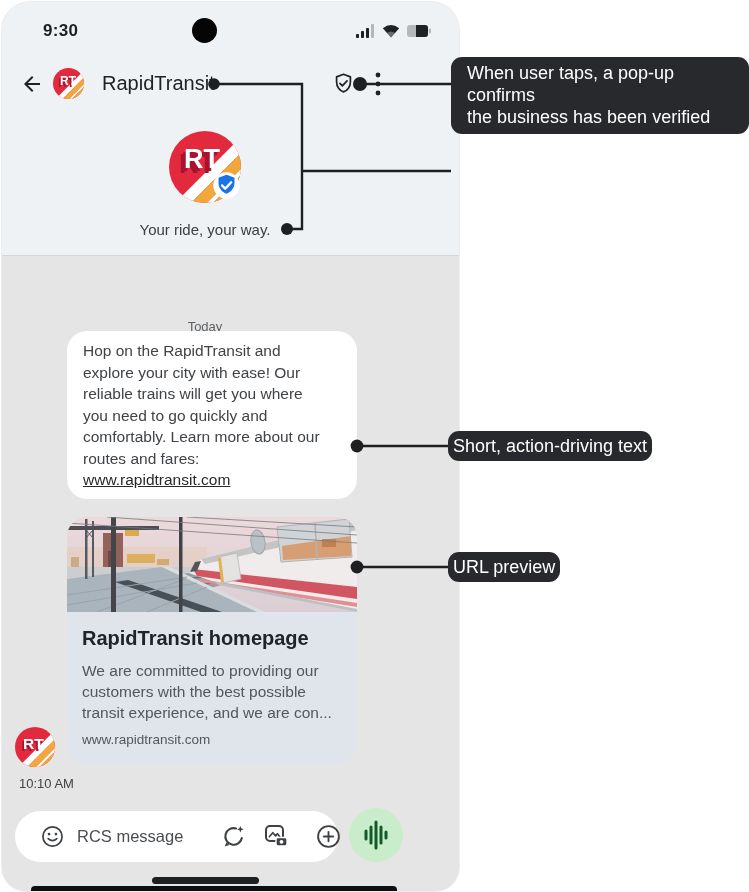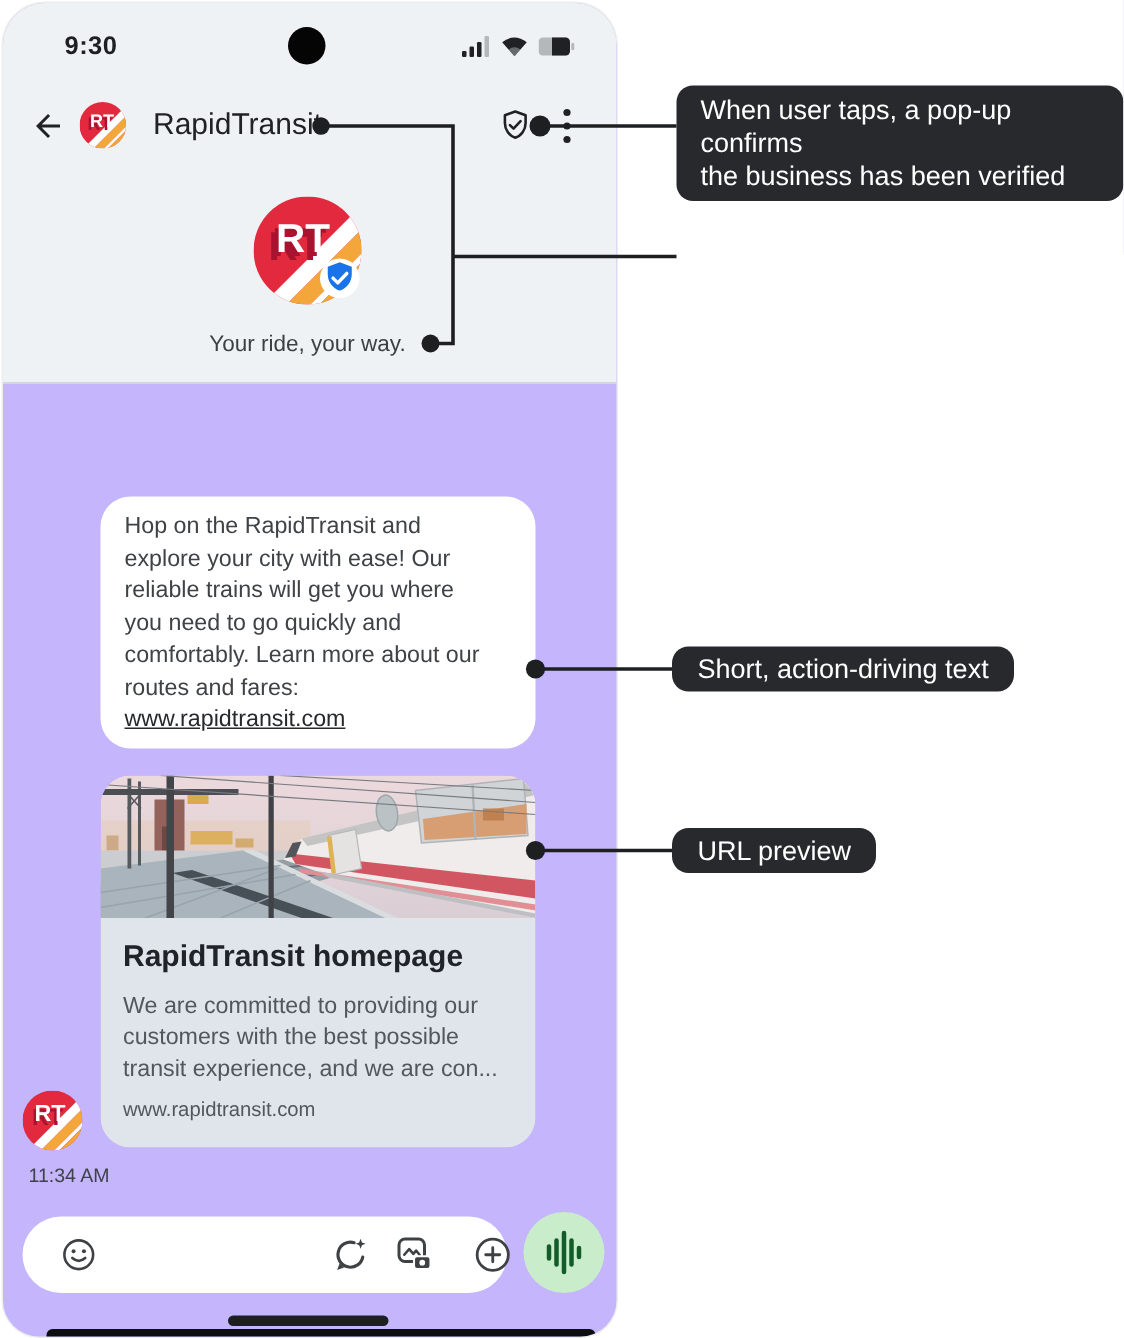--- a/index.html
+++ b/index.html
@@ -1,22 +1,22 @@
 <!DOCTYPE html>
 <html><head>
 <meta charset="utf-8">
 <style>
   * { margin:0; padding:0; box-sizing:border-box; }
   html,body { background:#ffffff; }
   body { font-family:"Liberation Sans", sans-serif; }
   .stage { position:relative; width:749px; height:892px; background:#ffffff; overflow:hidden; }
 
   
-  .phone { position:absolute; left:2px; top:2px; width:409px; height:889px;
-           background:#c4b5fd; border-radius:28px 28px 24px 24px; overflow:hidden;
+  .phone { position:absolute; left:2px; top:2px; width:457px; height:889px;
+           background:#e5e5e5; border-radius:28px 28px 24px 24px; overflow:hidden;
            box-shadow:0 0 0 1px rgba(0,0,0,0.07); }
   .profile-area { position:absolute; left:0; top:0; width:100%; height:253px; background:#eff2f4; }
   .divider { position:absolute; left:0; top:253px; width:100%; height:1px; background:#d2d6d9; }
 
   
   .status-time { position:absolute; left:41px; top:19px; font-size:17px; font-weight:bold; color:#1d1f21; letter-spacing:.3px; }
   .punch-hole { position:absolute; left:190px; top:16px; width:25px; height:25px; border-radius:50%; background:#050505; }
   .status-icons { position:absolute; right:28px; top:22px; display:flex; align-items:center; gap:7px; }
 
   
@@ -57,21 +57,21 @@
   .mic-btn { position:absolute; left:347px; top:806px; width:54px; height:54px; border-radius:50%;
              background:#c9ecca; display:flex; align-items:center; justify-content:center; border:none; }
   .gesture-bar { position:absolute; left:150px; top:875px; width:107px; height:7px; border-radius:4px; background:#1d2023; }
   .frame-bottom { position:absolute; left:29px; top:884px; width:366px; height:6px; background:#0d0e10; border-radius:4px 4px 0 0; }
 
   
   .connector-svg { position:absolute; left:0; top:0; width:749px; height:892px; z-index:5; pointer-events:none; }
   .note { position:absolute; z-index:6; background:#28292c; color:#ffffff; border-radius:11px;
           font-size:18px; line-height:22px; white-space:pre-line; }
   .note.two-line { padding:5px 16px 6px 16px; }
-  .note.one-line { padding:4px 17px; }
+  .note.one-line { padding:4px 5px; }
   .note-1 { left:451px; top:57px; }
   .note-2 { left:451px; top:144px; }
   .note-3 { left:448px; top:431px; }
   .note-4 { left:448px; top:552px; }
 </style>
 </head>
 <body>
 
 <div class="stage">
 
@@ -152,20 +152,21 @@
         <text x="33" y="28" text-anchor="middle" dominant-baseline="central" font-family="Liberation Sans, sans-serif" font-weight="bold" font-size="27" fill="#ffffff">RT</text>
       </g>
     </svg>
     <svg class="badge" viewBox="0 0 27 27">
       <circle cx="13.5" cy="13.5" r="13.2" fill="#ffffff"></circle>
       <path d="M13.5 2.8l8 3v5c0 5-3.4 9.6-8 10.9-4.6-1.3-8-5.9-8-10.9v-5l8-3z" fill="#1a73e8"></path>
       <path d="M9 13.4l3.2 3.2 6-6.3" fill="none" stroke="#ffffff" stroke-width="2.3" stroke-linecap="round" stroke-linejoin="round"></path>
     </svg>
     <div class="tagline">Your ride, your way.</div>
 
+    <div class="date-divider">Today</div>
 
     <div class="bubble">
       <div class="bubble-text">Hop on the RapidTransit and
 explore your city with ease! Our
 reliable trains will get you where
 you need to go quickly and
 comfortably. Learn more about our
 routes and fares:</div>
       <a class="bubble-link">www.rapidtransit.com</a>
     </div>
@@ -242,31 +243,32 @@
       <g clip-path="url(#cpC)">
         <rect width="72" height="72" fill="#e3293d"></rect>
         <polygon points="6,72 72,6 72,22 22,72" fill="#ffffff"></polygon>
         <polygon points="22,72 72,22 72,38 38,72" fill="#f3a73b"></polygon>
         <polygon points="38,72 72,38 72,44 44,72" fill="#ffffff"></polygon>
         <polygon points="44,72 72,44 72,72" fill="#f3a73b"></polygon>
         <text x="30" y="33" text-anchor="middle" dominant-baseline="central" font-family="Liberation Sans, sans-serif" font-weight="bold" font-size="28" fill="#a81330">RT</text>
         <text x="33" y="29" text-anchor="middle" dominant-baseline="central" font-family="Liberation Sans, sans-serif" font-weight="bold" font-size="28" fill="#ffffff">RT</text>
       </g>
     </svg>
-    <div class="timestamp">11:34 AM</div>
+    <div class="timestamp">10:10 AM</div>
 
     <div class="composer-pill">
       <button class="emoji-btn" style="background:none;border:none;">
         <svg width="23" height="23" viewBox="0 0 24 24">
           <circle cx="12" cy="12" r="10" fill="none" stroke="#3f4245" stroke-width="1.8"></circle>
           <circle cx="8.4" cy="9.5" r="1.4" fill="#3f4245"></circle>
           <circle cx="15.6" cy="9.5" r="1.4" fill="#3f4245"></circle>
           <path d="M7.5 14.2 Q12 18.2 16.5 14.2" fill="none" stroke="#3f4245" stroke-width="1.8" stroke-linecap="round"></path>
         </svg>
       </button>
+      <input class="rcs-input" type="text" placeholder="RCS message" style="">
       <button class="magic-btn" style="background:none;border:none;">
         <svg width="25" height="25" viewBox="0 0 24 24">
           <path d="M20 13.5a8 8 0 1 1-5.5-9.2" fill="none" stroke="#3f4245" stroke-width="2" stroke-linecap="round"></path>
           <path d="M5.2 17.5l-1.6 4.2 4.4-1.6z" fill="#3f4245"></path>
           <path d="M18.6 1.8l0.9 2.3 2.3 0.9-2.3 0.9-0.9 2.3-0.9-2.3-2.3-0.9 2.3-0.9z" fill="#3f4245"></path>
         </svg>
       </button>
       <button class="gallery-btn" style="background:none;border:none;">
         <svg width="27" height="27" viewBox="0 0 27 27">
           <rect x="3" y="3" width="17" height="15" rx="4" fill="none" stroke="#3f4245" stroke-width="2"></rect>

